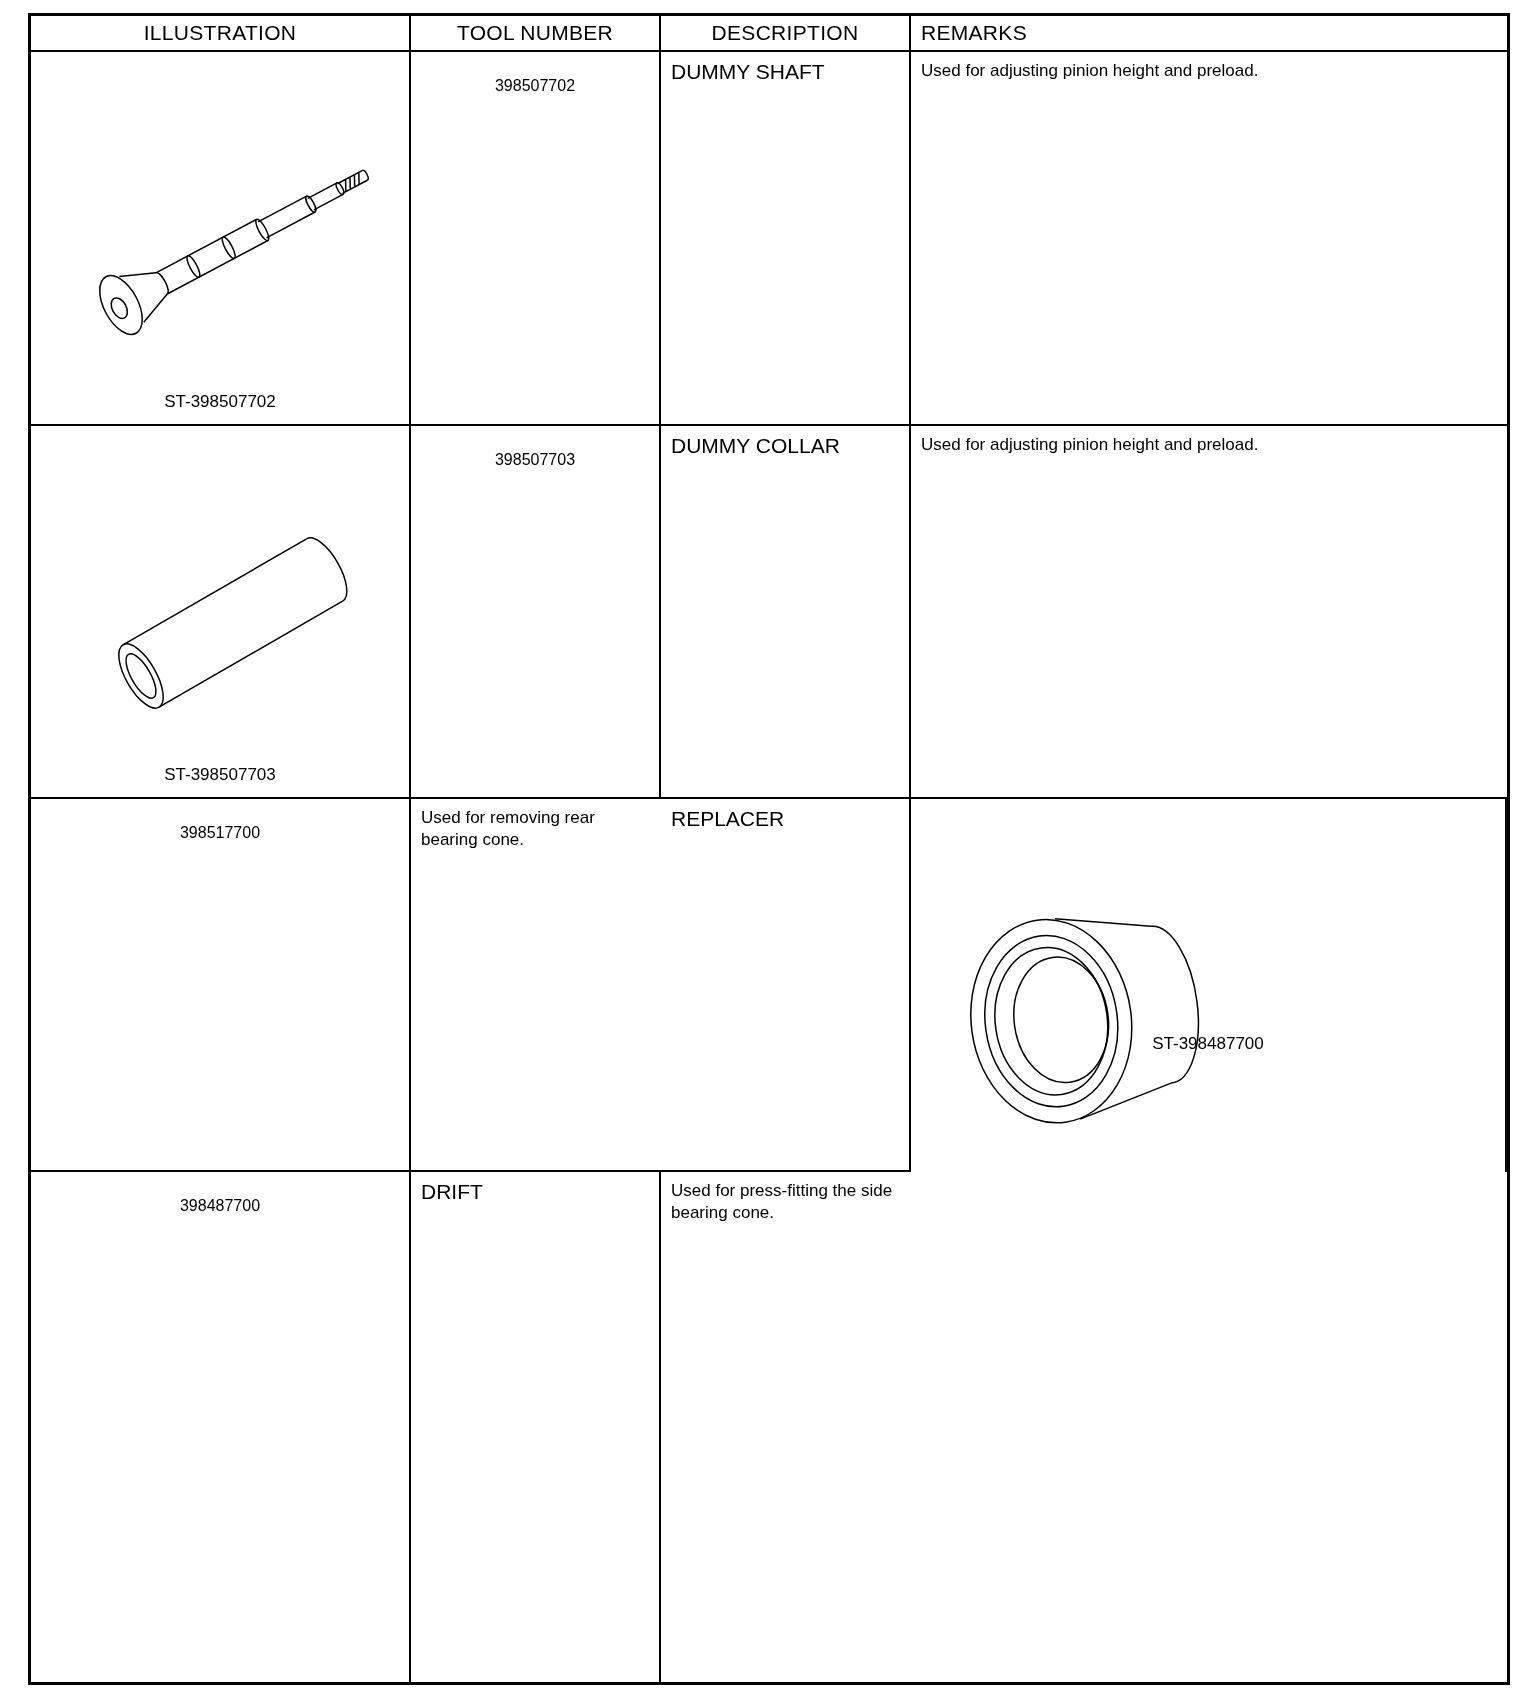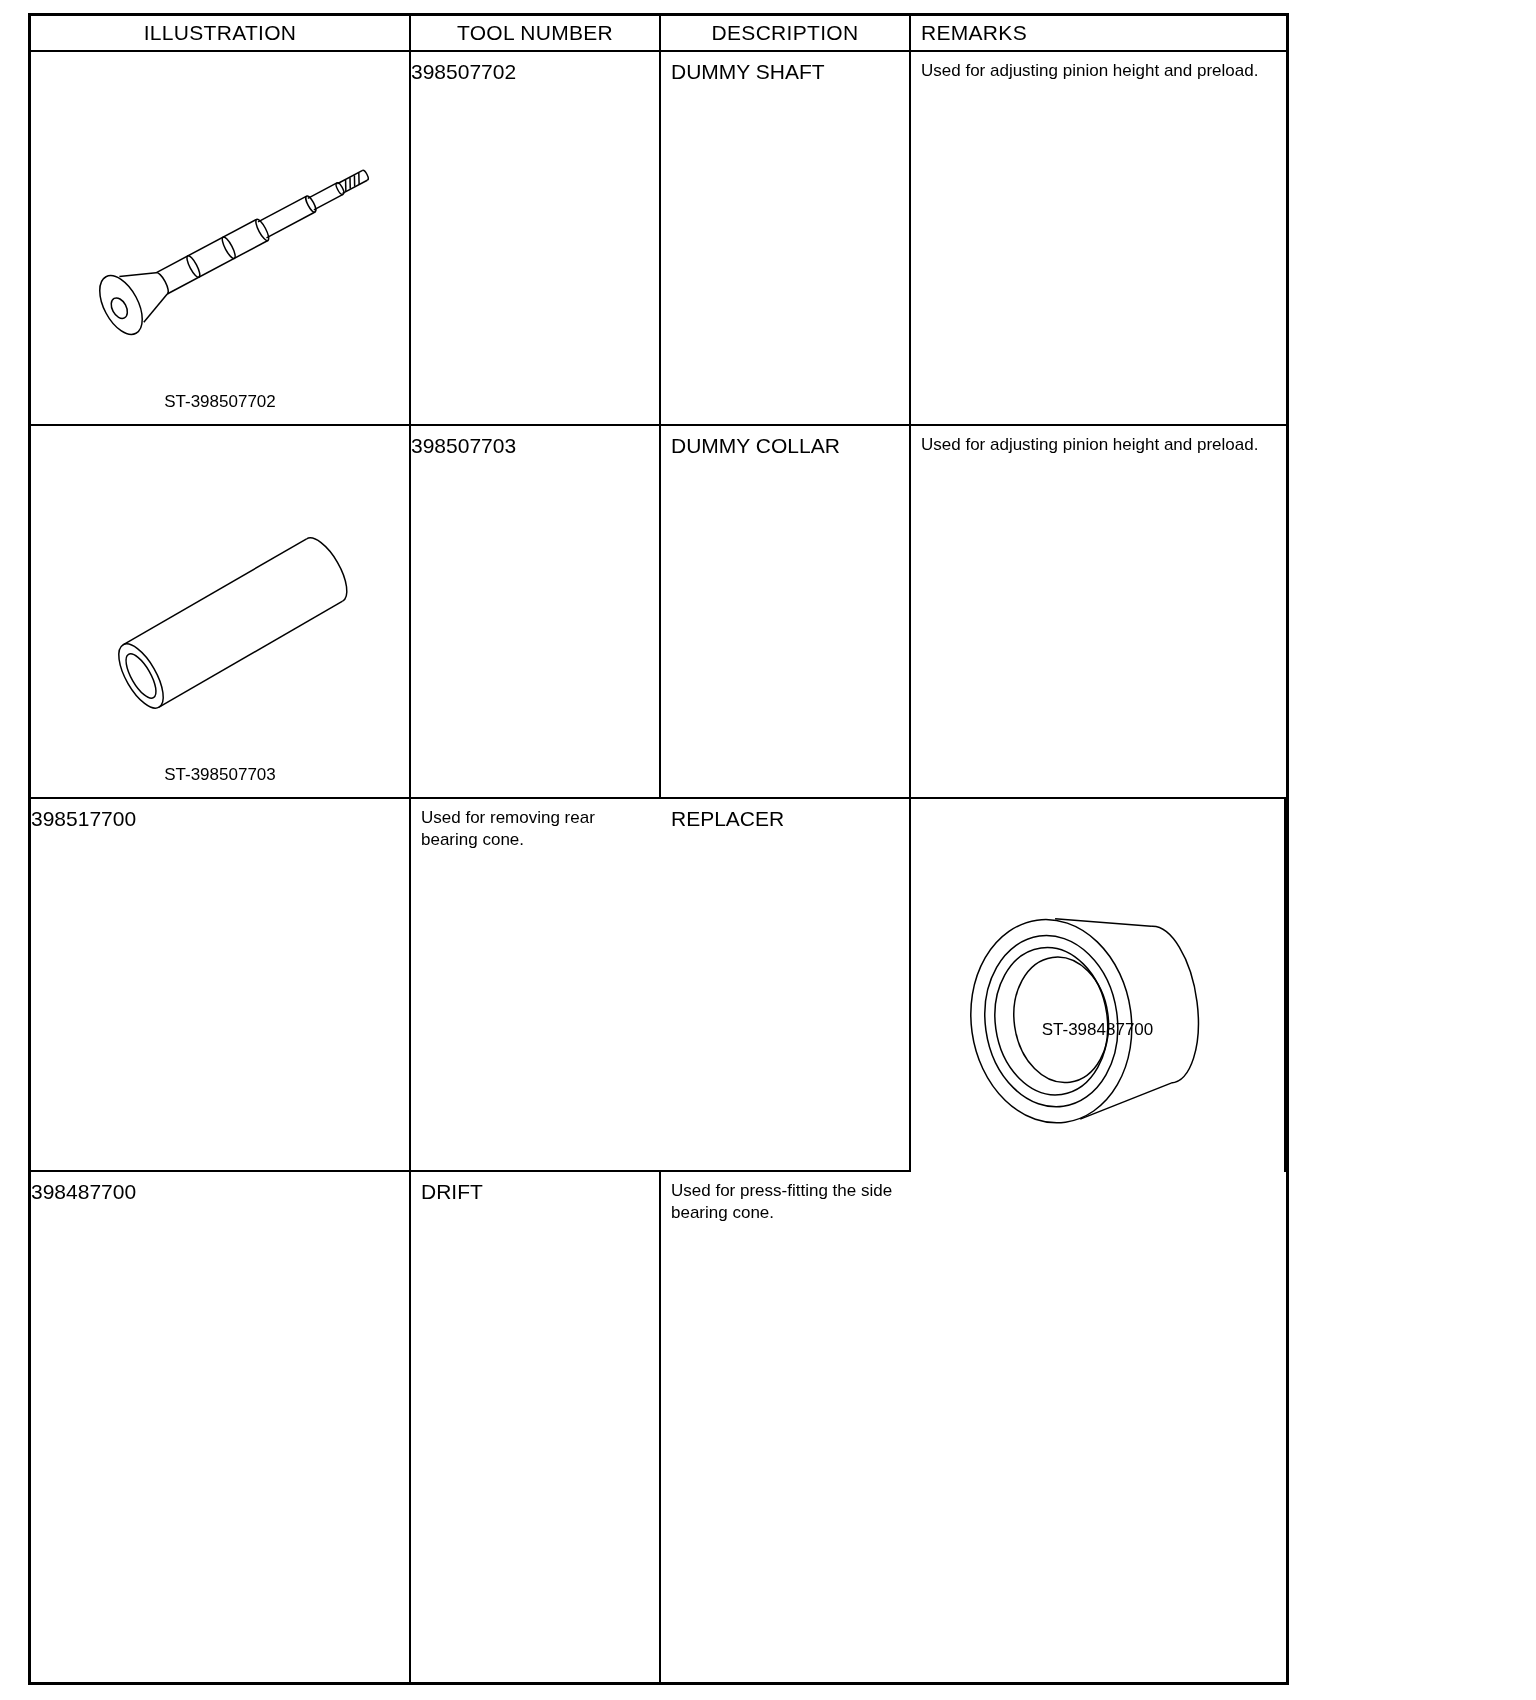--- a/index.html
+++ b/index.html
@@ -5,55 +5,55 @@
   * { margin:0; padding:0; box-sizing:border-box; }
   html,body { background:#ffffff; }
   body {
     width:1536px; height:1700px;
     position:relative;
     font-family:"Liberation Sans", sans-serif;
     color:#000;
   }
   .tools-table {
     position:absolute; left:28px; top:13px;
-    width:1261px; height:1672px;
+    width:1482px; height:1672px;
     border:3px solid #000;
     display:grid;
     grid-template-columns:380px 250px 250px 1fr;
     grid-template-rows:36px 374px 373px 373px 1fr;
     background:#fff;
   }
   .cell {
     border-right:2px solid #000;
     border-bottom:2px solid #000;
     position:relative;
     overflow:hidden;
   }
   .last-col { border-right:none; }
   .last-row { border-bottom:none; }
   .head {
     display:flex; align-items:center; justify-content:center;
     font-size:21px; letter-spacing:0.3px;
   }
   .head-left { justify-content:flex-start; padding-left:10px; }
   .tool {
-    padding-top:8px; font-size:21px;
+    text-align:center; padding-top:25px; font-size:16px;
   }
   .desc {
     padding:8px 6px 0 10px; font-size:21px;
   }
   .remarks {
     padding:8px 14px 0 10px; font-size:17px; line-height:1.3;
   }
   .illus svg { position:absolute; left:0; top:0; }
   .caption {
     position:absolute; left:0; bottom:12px; width:100%;
     text-align:center; font-size:17px;
   }
-  .caption-raised { bottom:132px; }
+  .caption-raised { bottom:118px; }
 </style>
 </head>
 <body>
 
 <div class="tools-table">
 
   <div class="cell head">ILLUSTRATION</div>
   <div class="cell head">TOOL NUMBER</div>
   <div class="cell head">DESCRIPTION</div>
   <div class="cell head head-left last-col">REMARKS</div>

